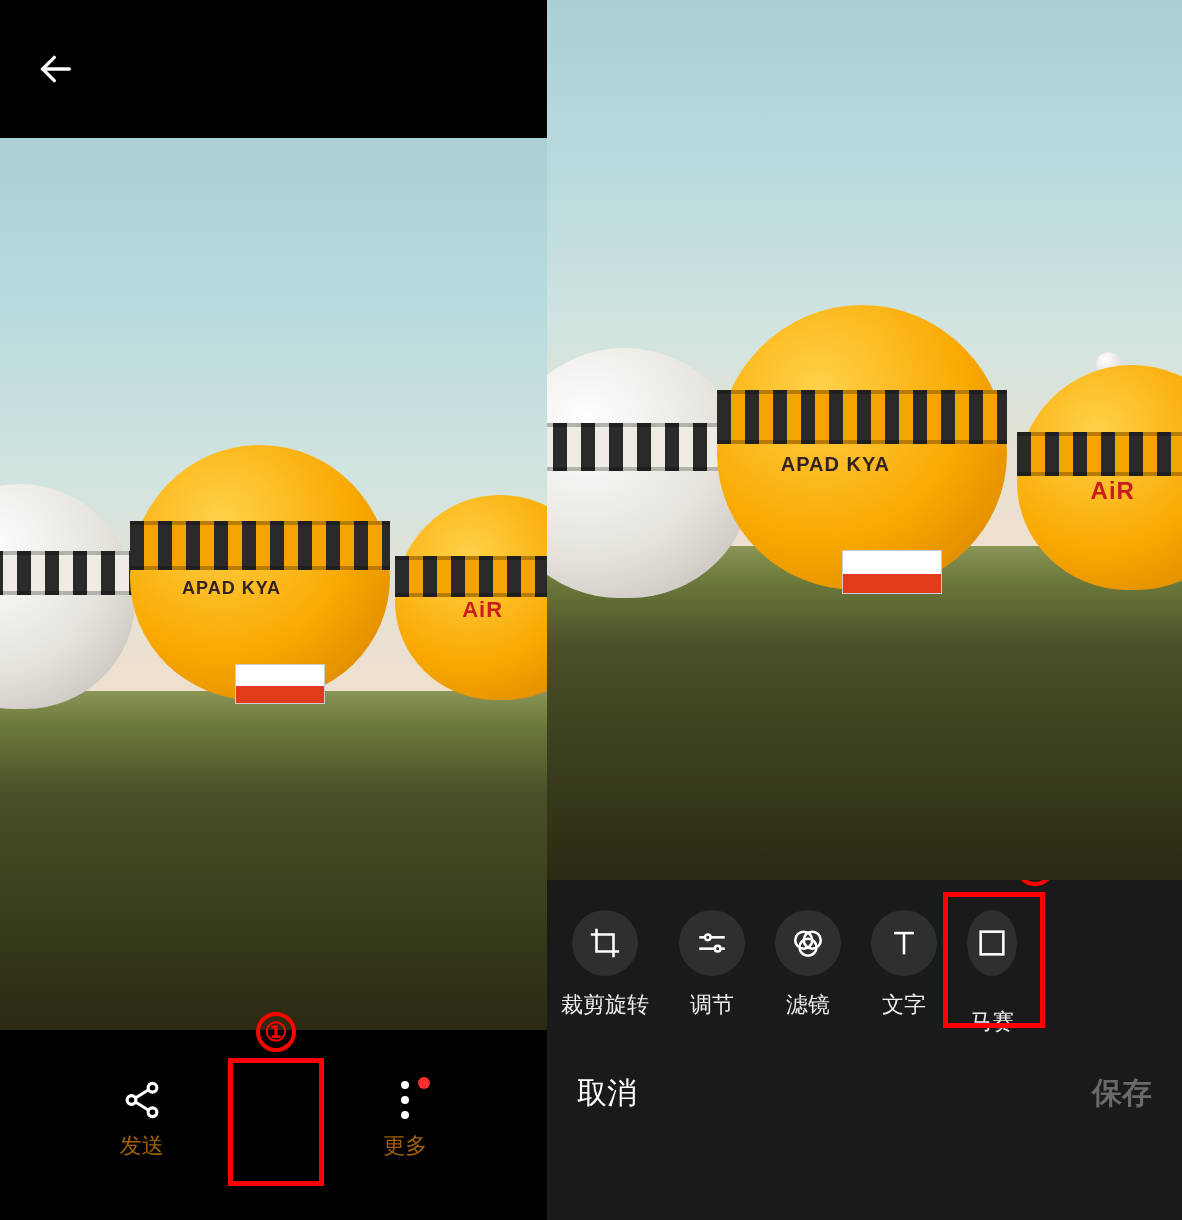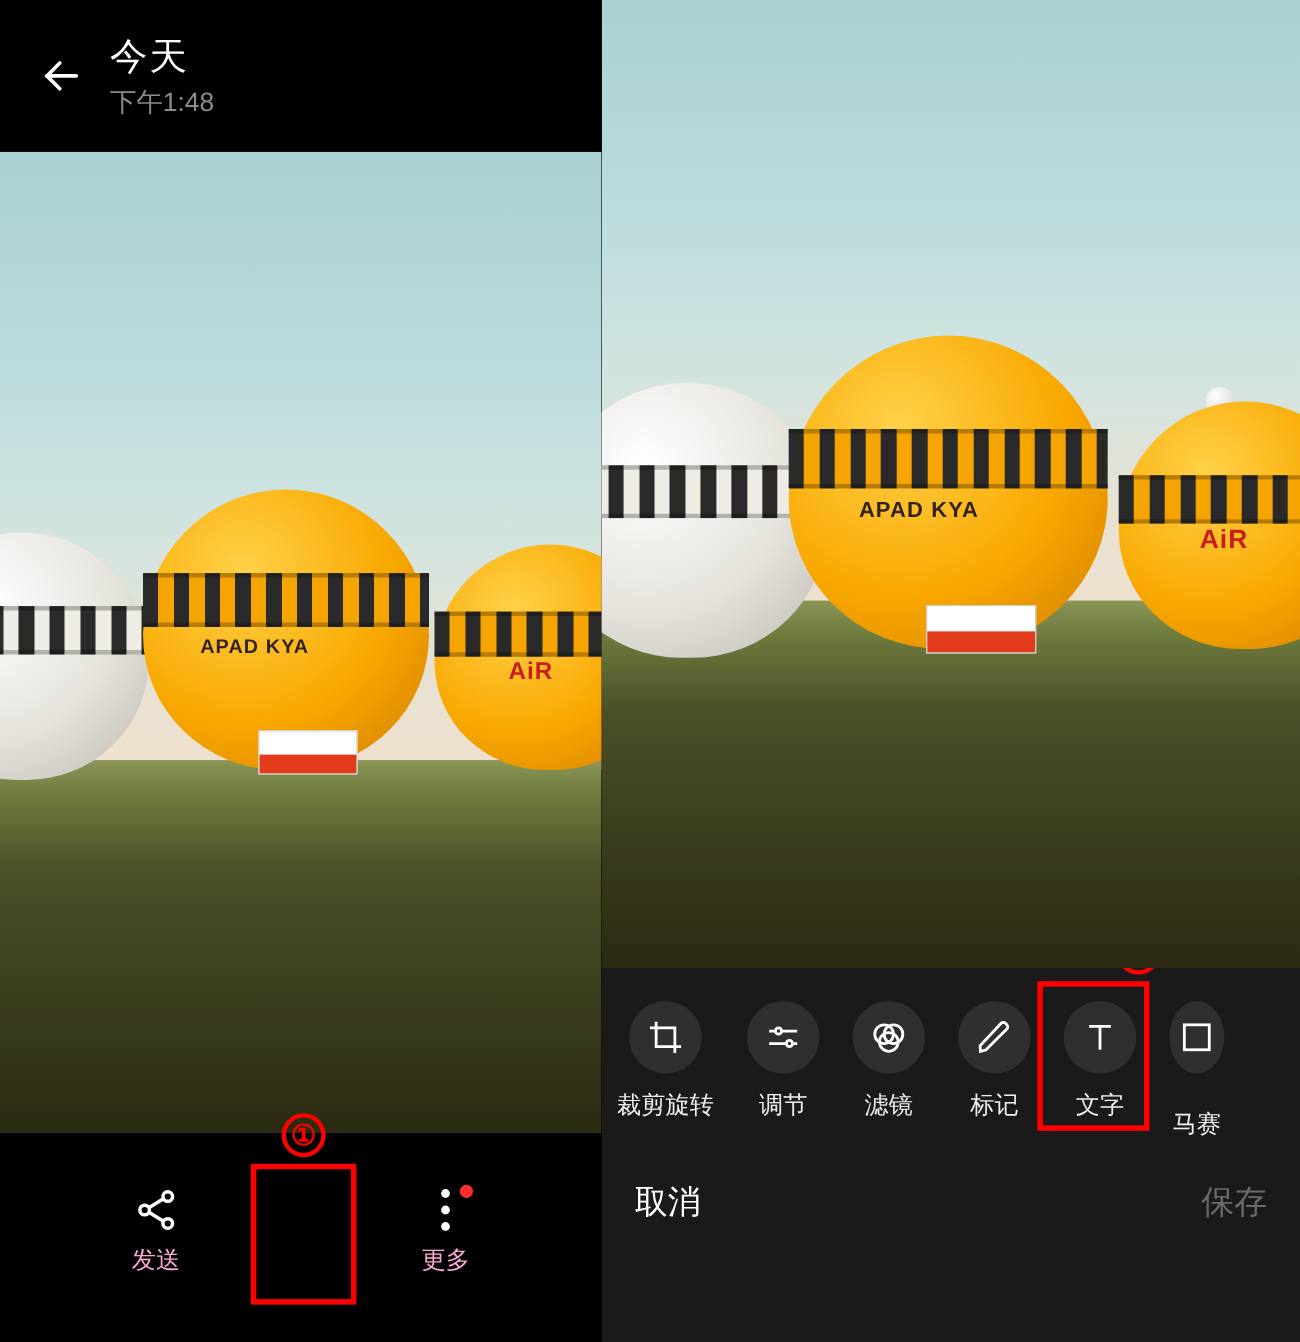--- a/index.html
+++ b/index.html
@@ -87,21 +87,21 @@
   .bottom-bar-left {
     height: 190px;
     display: flex;
     justify-content: space-around;
     align-items: center;
     padding: 20px 10px 30px;
     position: relative;
   }
   .action {
     display:flex; flex-direction:column; align-items:center; gap:10px;
-    color:#f9a8d4; font-size:22px; position:relative; padding:10px 8px;
+    color:#a16207; font-size:22px; position:relative; padding:10px 8px;
   }
   .action svg, .action .dots { width:42px; height:42px; }
 
   .dots { position: relative; }
   .dots span{
     position:absolute; width:8px; height:8px; border-radius:50%; background:#fff;
     left:50%; transform:translateX(-50%);
   }
   .dots span:nth-child(1){ top:2px; }
   .dots span:nth-child(2){ top:17px; }
@@ -143,38 +143,34 @@
     background:#2f2f2f; display:flex; align-items:center; justify-content:center;
   }
   .tool-circle svg{ width:34px; height:34px; }
 
   .confirm-row{
     display:flex; justify-content:space-between; align-items:center;
     padding: 36px 30px 40px;
   }
   .btn-text{ font-size:30px; }
   .btn-cancel{ color:#fff; }
-  .btn-save{ color:#6a6a6a; }
+  .btn-save{ color:#6a6a6a;font-weight:bold; }
 
 </style>
 </head>
 <body>
 
 <div class="pane pane-left">
 
   <div class="header">
     <div class="back-btn">
       <svg viewBox="0 0 24 24" width="40" height="40" fill="none" stroke="#fff" stroke-width="2" stroke-linecap="round">
         <line x1="20" y1="12" x2="4" y2="12"></line>
         <polyline points="11,5 4,12 11,19"></polyline>
       </svg>
-    </div>
-    <div class="header-titles">
-      <div class="title-main">今天</div>
-      <div class="title-sub">下午1:48</div>
     </div>
   </div>
 
   <div class="photo-area-left">
     <div class="scene">
       <div class="sky"></div>
       <div class="ground"></div>
 
       <div class="small-balloon" style="top:43%; left:62%;"></div>
 
@@ -273,28 +269,20 @@
         <div class="tool-circle">
           <svg viewBox="0 0 24 24" fill="none" stroke="#fff" stroke-width="1.8">
             <circle cx="9" cy="10" r="6"></circle>
               <circle cx="15" cy="10" r="6"></circle>
               <circle cx="12" cy="15" r="6"></circle>
           </svg>
         </div>
         <span>滤镜</span>
       </div>
 
-      <div class="tool">
-        <div class="tool-circle">
-          <svg viewBox="0 0 24 24" fill="none" stroke="#fff" stroke-width="1.8">
-            <path d="M3 21l3.5-.8L20 6.7a2 2 0 0 0 0-2.8l-.9-.9a2 2 0 0 0-2.8 0L2.8 17.5 3 21z"></path>
-          </svg>
-        </div>
-        <span>标记</span>
-      </div>
 
       <div class="tool">
         <div class="tool-circle">
           <svg viewBox="0 0 24 24" fill="none" stroke="#fff" stroke-width="1.8">
             <line x1="5" y1="5" x2="19" y2="5"></line>
               <line x1="12" y1="5" x2="12" y2="20"></line>
           </svg>
         </div>
         <span>文字</span>
       </div>

